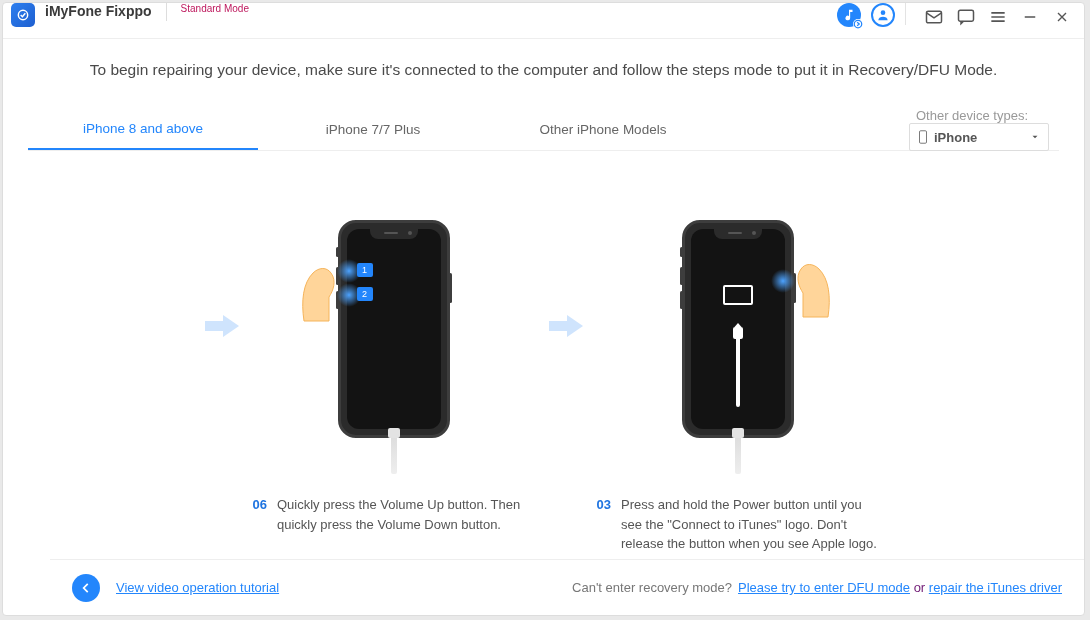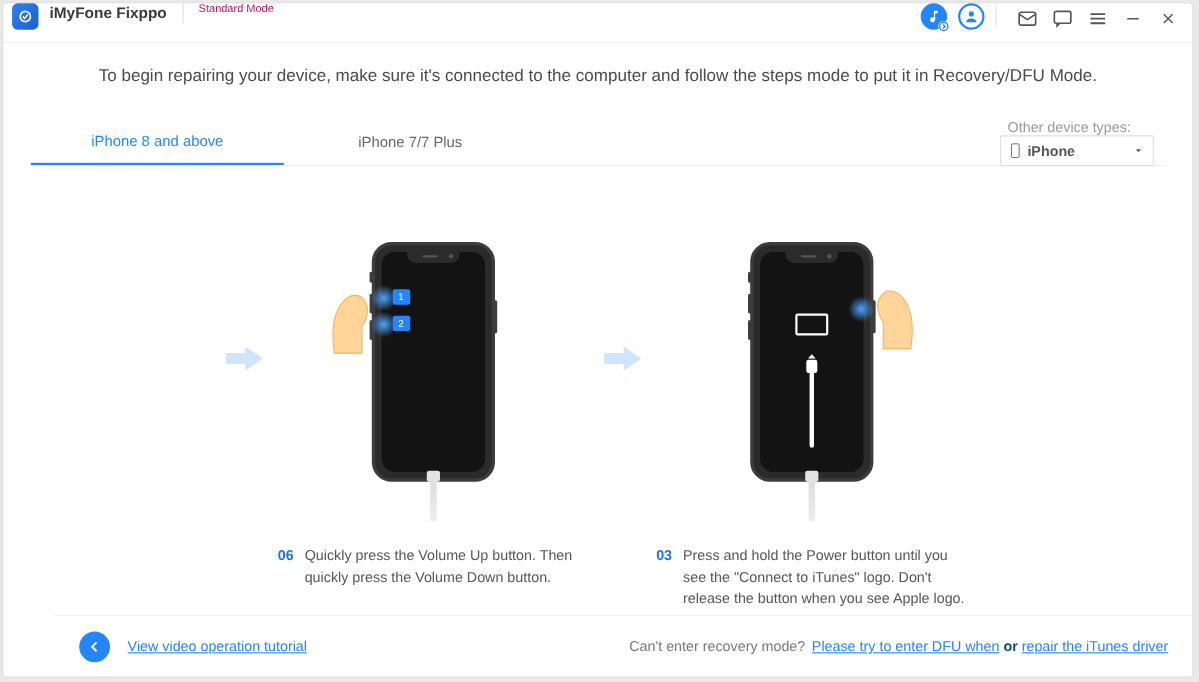--- a/index.html
+++ b/index.html
@@ -121,20 +121,21 @@
           <path d="M6 6l12 12M18 6L6 18"></path>
         </svg>
     </div>
   </div>
 
   <div class="instruction">To begin repairing your device, make sure it's connected to the computer and follow the steps mode to put it in Recovery/DFU Mode.</div>
 
   <div class="tabs">
     <div class="tab active">iPhone 8 and above</div>
     <div class="tab">iPhone 7/7 Plus</div>
+    <div class="tab">Other iPhone Models</div>
     <div class="flex"></div>
     <div class="device-type">
       <span>Other device types:</span>
       <div class="select">
         <span style="display:flex;align-items:center;gap:6px;font-weight:bold;">
           <svg width="10" height="14" viewBox="0 0 24 36" fill="none" stroke="#555" stroke-width="2">
               <rect x="3" y="2" width="18" height="32" rx="3"></rect>
             </svg>
           <span>iPhone</span>
         </span>
@@ -231,18 +232,18 @@
 
   <div class="footer">
     <div class="back-btn">
       <svg width="14" height="14" viewBox="0 0 24 24" fill="none" stroke="#fff" stroke-width="3">
           <path d="M15 5l-7 7 7 7"></path>
         </svg>
     </div>
     <span class="link">View video operation tutorial</span>
     <div class="spacer"></div>
     <span class="q">Can't enter recovery mode?</span>
-    <span class="link">Please try to enter DFU when</span>
-    <span style="color:#0c4a6e; white-space:pre;font-weight:bold;"> or </span>
+    <span class="link">Please try to enter DFU mode</span>
+    <span style="color:#701a75; white-space:pre;"> or </span>
     <span class="link">repair the iTunes driver</span>
   </div>
 
 </div>
 
 </body></html>

